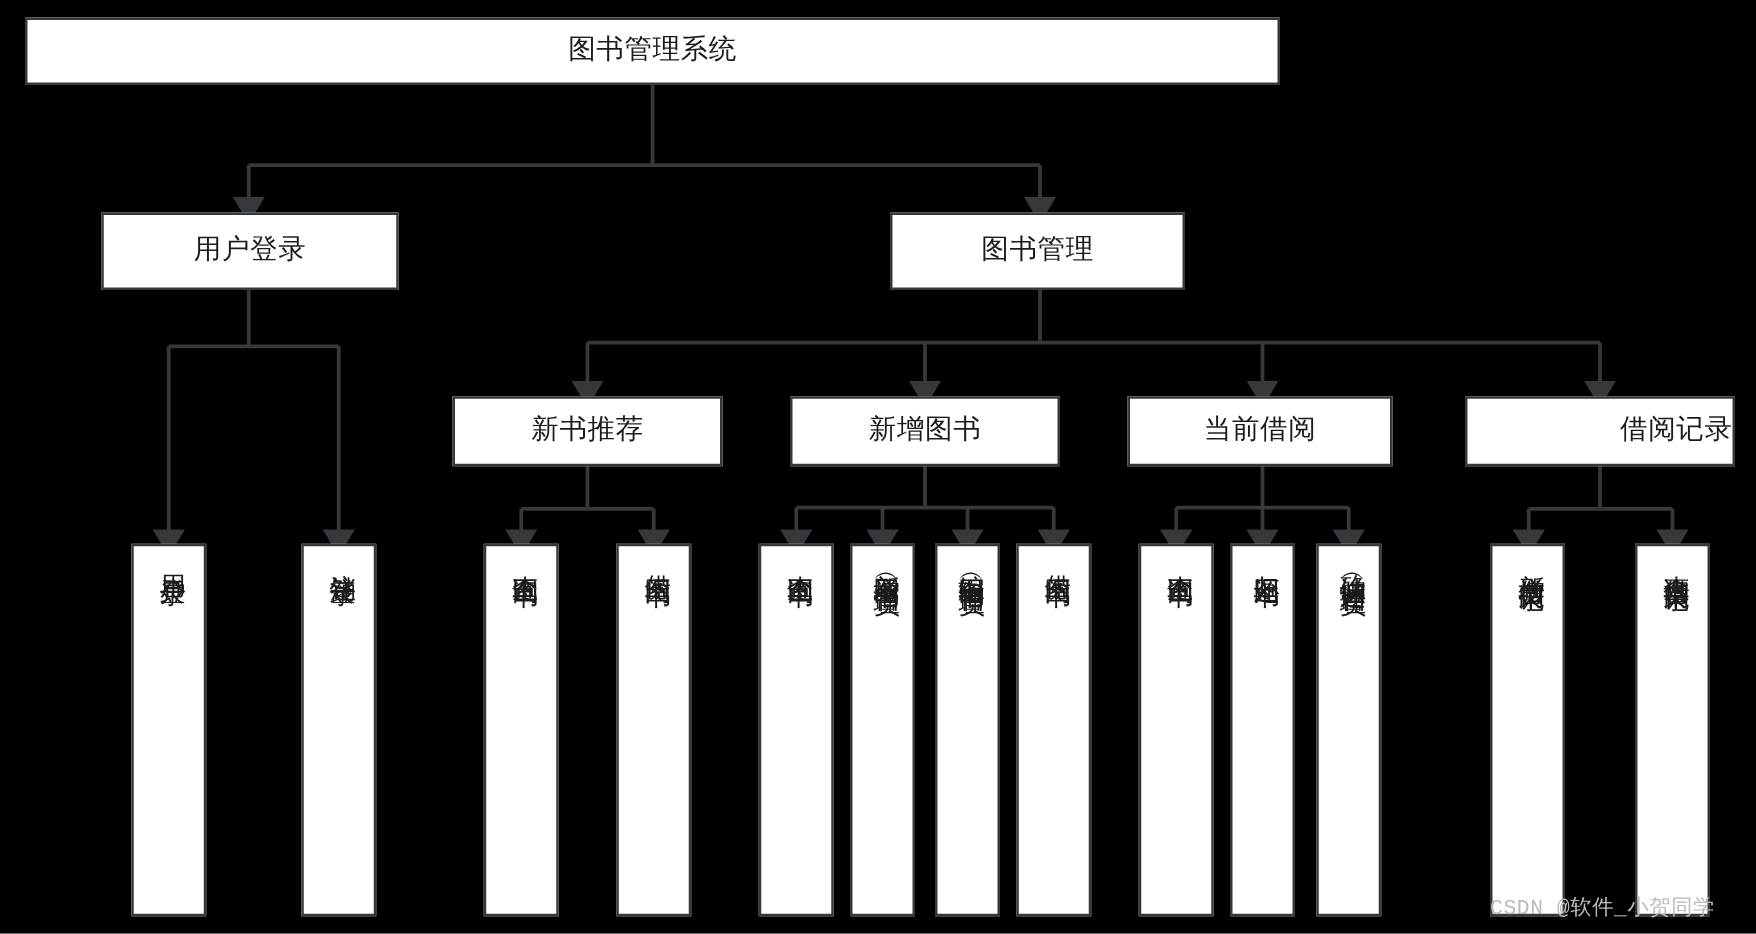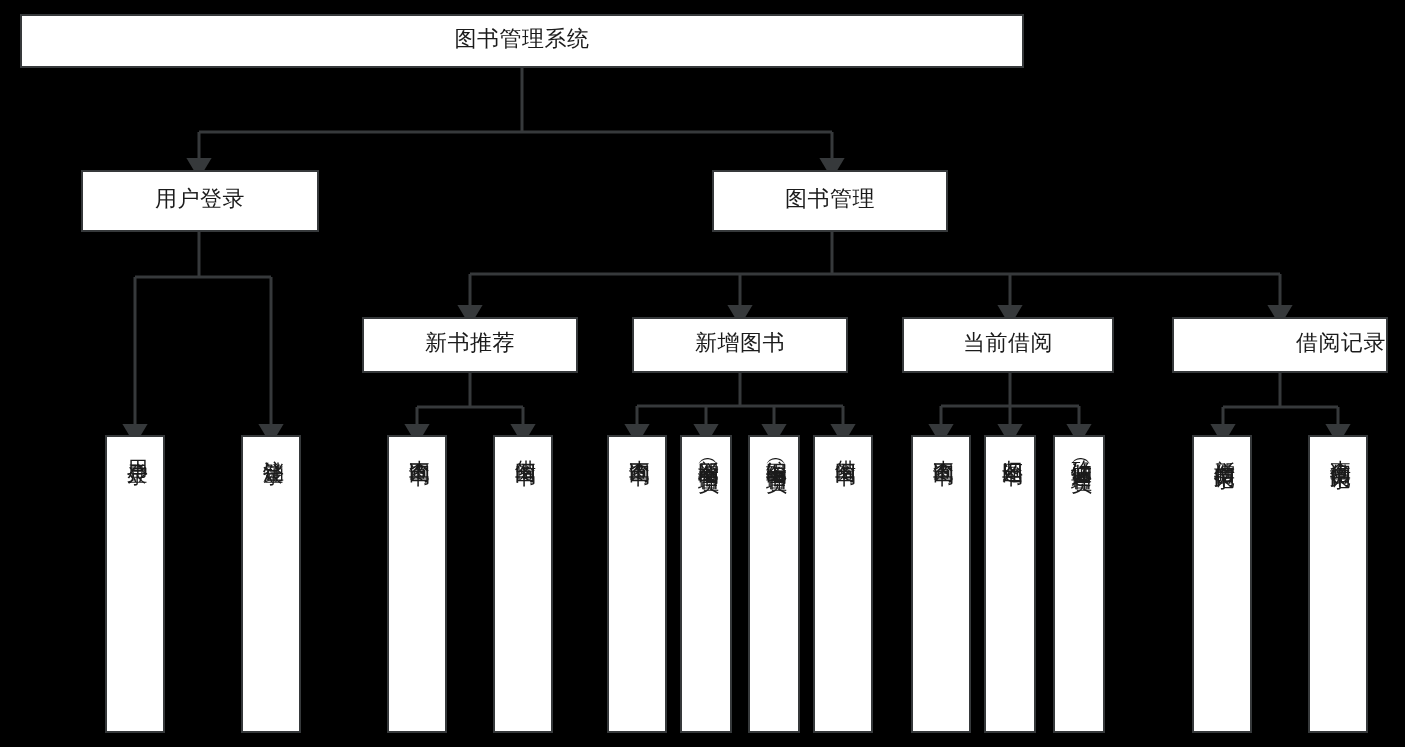--- a/index.html
+++ b/index.html
@@ -178,14 +178,15 @@
     <span class="vtext">确认归还（管理员）</span>
   </div>
 
   <div class="node vert" style="left:1192px; top:435px; width:60px; height:298px;">
     <span class="vtext">新增借阅记录</span>
   </div>
   <div class="node vert" style="left:1308px; top:435px; width:60px; height:298px;">
     <span class="vtext">查询借阅记录</span>
   </div>
 
+  <div class="watermark">CSDN @软件_小贺同学</div>
 
 </div>
 
 </body></html>

